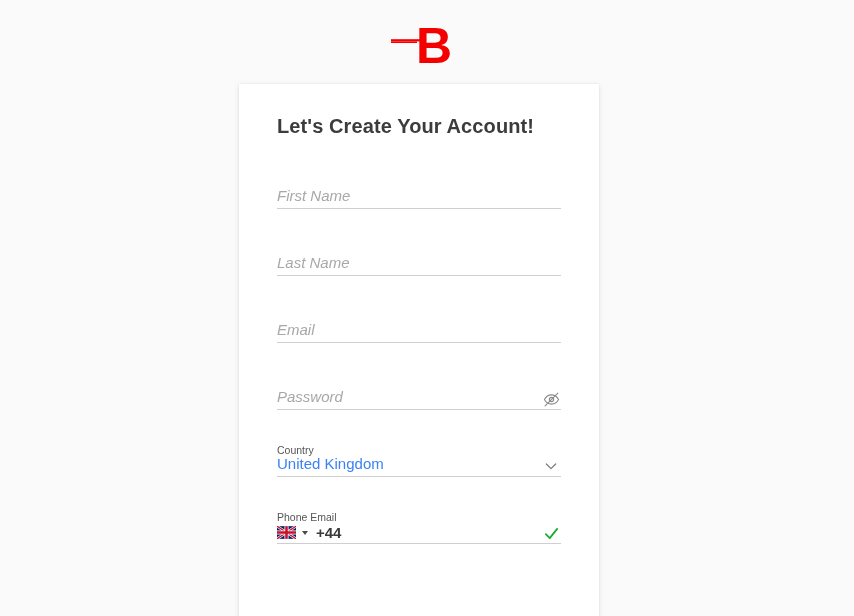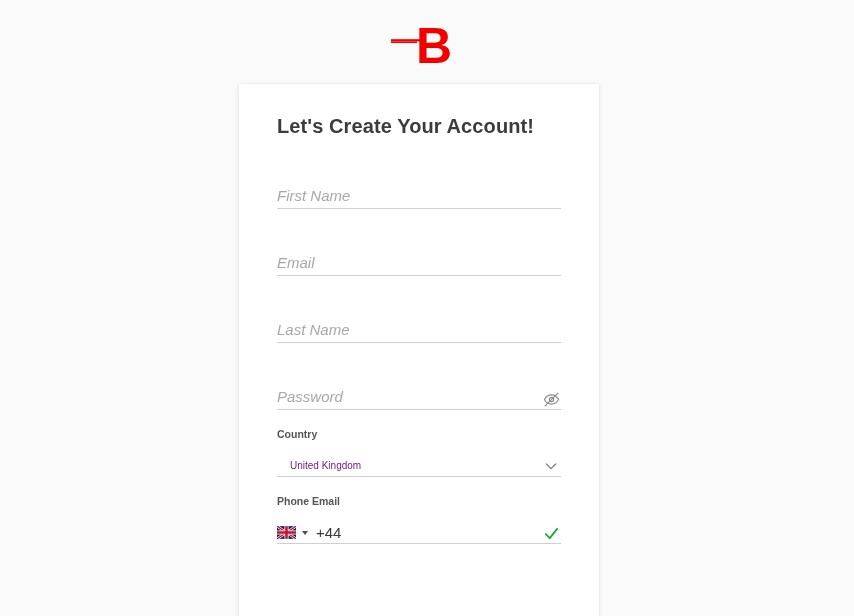--- a/index.html
+++ b/index.html
@@ -83,33 +83,32 @@
     font-size: 15px;
     color: #a8a8a8;
     font-weight: normal;
     line-height: 1;
     white-space: nowrap;
     font-style: italic;
   }
   .mini-label {
     position: absolute;
     left: 0;
-    bottom: 60px;
+    bottom: 44px;
     font-size: 10.5px;
     color: #555555;
     line-height: 1;
     white-space: nowrap;
-    font-weight: bold;
   }
   .value {
     position: absolute;
-    left: 13px;
+    left: 0;
     bottom: 28px;
-    font-size: 10px;
-    color: #701a75;
+    font-size: 15px;
+    color: #3b82f6;
     line-height: 1;
     white-space: nowrap;
   }
 
   
   .trail-icon {
     position: absolute;
     right: 0;
     bottom: 23px;
     width: 20px;
@@ -121,20 +120,21 @@
   .trail-icon svg { display: block; }
 
   
   .phone-row {
     position: absolute;
     left: 0;
     bottom: 26px;
     display: flex;
     align-items: center;
     gap: 6px;
+    font-weight: bold;
   }
   .flag {
     width: 19px;
     height: 13px;
     display: block;
     border: 0;
     flex: 0 0 auto;
   }
   .caret {
     width: 0;
@@ -170,26 +170,26 @@
     <div class="card-inner">
 
       <div class="form-title">Let's Create Your Account!</div>
 
       <div class="field">
         <div class="placeholder">First Name</div>
         <div class="line"></div>
       </div>
 
       <div class="field">
+        <div class="placeholder">Last Name</div>
+        <div class="line"></div>
+      </div>
+
+      <div class="field">
         <div class="placeholder">Email</div>
-        <div class="line"></div>
-      </div>
-
-      <div class="field">
-        <div class="placeholder">Last Name</div>
         <div class="line"></div>
       </div>
 
       <div class="field">
         <div class="placeholder">Password</div>
         <div class="trail-icon">
           <svg width="17" height="17" viewBox="0 0 24 24" fill="none" stroke="#8a8a8a" stroke-width="1.6" stroke-linecap="round" stroke-linejoin="round">
             <path d="M2 12s3.6-6.5 10-6.5S22 12 22 12s-3.6 6.5-10 6.5S2 12 2 12z"></path>
             <circle cx="12" cy="12" r="3"></circle>
             <line x1="3" y1="21" x2="21" y2="3"></line>

